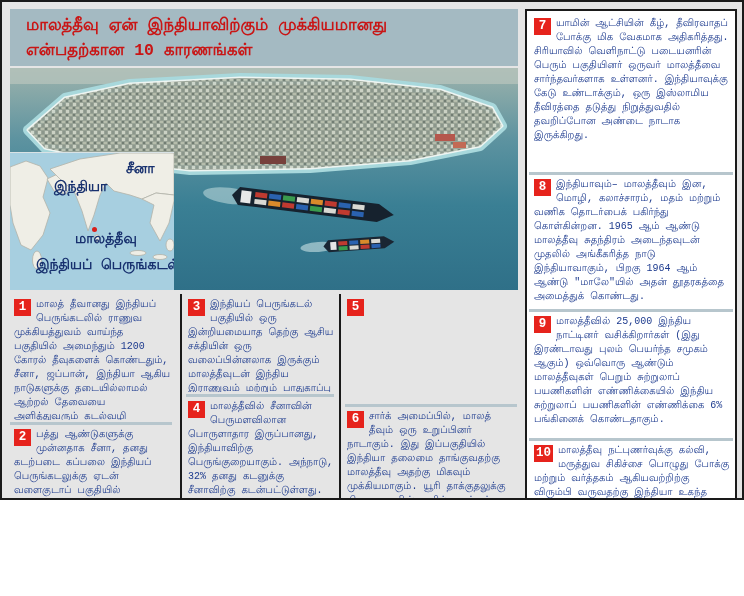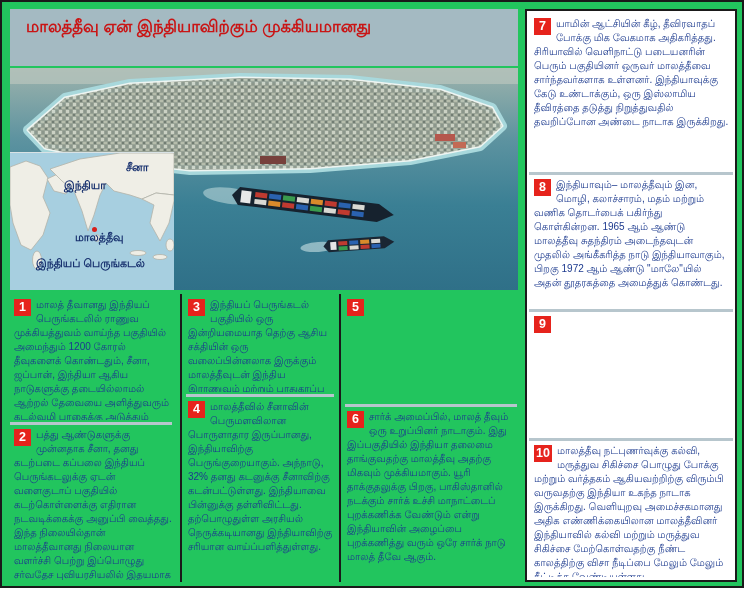--- a/index.html
+++ b/index.html
@@ -1,38 +1,38 @@
 <!DOCTYPE html>
 <html><head>
 <meta charset="utf-8">
 <style>
   html,body{margin:0;padding:0;background:#ffffff;}
   .page{
-    position:relative;width:744px;height:588px;background:#22c55e;
-    font-family:Liberation Sans, sans-serif;overflow:hidden;
+    position:relative;width:744px;height:500px;background:#e5e5e5;
+    font-family:Liberation Mono, monospace;overflow:hidden;
     border:2px solid #1a1a1a;box-sizing:border-box;
   }
   .title-bar{
     position:absolute;left:8px;top:7px;width:508px;height:57px;
     background:#a4bac2;color:#c91515;font-weight:bold;font-size:16.5px;
     line-height:1.5;padding:5px 6px 0 16px;box-sizing:border-box;
   }
   .photo{position:absolute;left:8px;top:66px;width:508px;height:222px;overflow:hidden;}
   .photo svg{display:block;}
   .map{
     position:absolute;left:8px;top:150px;width:164px;height:138px;z-index:3;
     border-top:1px solid #d9e2e5;box-sizing:border-box;overflow:hidden;
   }
   .map svg{display:block;position:absolute;left:0;top:0;}
   .map-label{
-    position:absolute;color:#17306e;font-weight:bold;font-size:11px;
+    position:absolute;color:#17306e;font-weight:bold;font-size:14px;
     white-space:nowrap;z-index:4;
   }
   .ml1{left:116px;top:8px;}
-  .ml2{left:54px;top:26px;}
+  .ml2{left:44px;top:26px;}
   .ml3{left:44px;top:78px;padding-left:21px;}
   .ml4{left:26px;top:104px;}
   .map-dot{
     position:absolute;left:82px;top:74px;width:5px;height:5px;border-radius:50%;
     background:#d81f1a;z-index:4;
   }
   .reason{
     position:absolute;color:#1c3a8e;font-size:10px;line-height:14px;
     overflow:hidden;z-index:2;text-align:left;
   }
@@ -68,20 +68,21 @@
   .hr6{left:2px;top:427px;width:204px;}
   .r10{left:7px;top:433px;width:196px;height:133px;}
 </style>
 </head>
 <body>
 
 <div class="page">
 
   <div class="title-bar">
     <div>மாலத்தீவு ஏன் இந்தியாவிற்கும் முக்கியமானது</div>
+    <div>என்பதற்கான 10 காரணங்கள்</div>
   </div>
 
   <div class="photo">
     <svg width="508" height="222" viewBox="0 0 508 222" preserveAspectRatio="none">
       <defs>
         <linearGradient id="ocean" x1="0" y1="0" x2="0" y2="1">
           <stop offset="0" stop-color="#9db3ac"></stop>
           <stop offset="0.32" stop-color="#5d93a0"></stop>
           <stop offset="0.62" stop-color="#3a7f94"></stop>
           <stop offset="1" stop-color="#2f7088"></stop>
@@ -189,25 +190,25 @@
   <div class="reason r6">
     <span class="badge">6</span><span>சார்க் அமைப்பில், மாலத் தீவும் ஒரு உறுப்பினர் நாடாகும். இது இப்பகுதியில் இந்தியா தலைமை தாங்குவதற்கு மாலத்தீவு அதற்கு மிகவும் முக்கியமாகும். யூரி தாக்குதலுக்கு பிறகு, பாகிஸ்தானில் நடக்கும் சார்க் உச்சி மாநாட்டைப் புறக்கணிக்க வேண்டும் என்று இந்தியாவின் அழைப்பை புறக்கணித்து வரும் ஒரே சார்க் நாடு மாலத் தீவே ஆகும்.</span>
   </div>
 
   <div class="rightbox">
     <div class="reason r7">
       <span class="badge">7</span><span>யாமின் ஆட்சியின் கீழ், தீவிரவாதப் போக்கு மிக வேகமாக அதிகரித்தது. சிரியாவில் வெளிநாட்டு படையனரின் பெரும் பகுதியினர் ஒருவர் மாலத்தீவை சார்ந்தவர்களாக உள்ளனர். இந்தியாவுக்கு கேடு உண்டாக்கும், ஒரு இஸ்லாமிய தீவிரத்தை தடுத்து நிறுத்துவதில் தவறிப்போன அண்டை நாடாக இருக்கிறது.</span>
     </div>
     <div class="hdiv hr4"></div>
     <div class="reason r8">
-      <span class="badge">8</span><span>இந்தியாவும்– மாலத்தீவும் இன, மொழி, கலாச்சாரம், மதம் மற்றும் வணிக தொடர்பைக் பகிர்ந்து கொள்கின்றன. 1965 ஆம் ஆண்டு மாலத்தீவு சுதந்திரம் அடைந்தவுடன் முதலில் அங்கீகரித்த நாடு இந்தியாவாகும், பிறகு 1972 ஆம் ஆண்டு "மாலே"யில் அதன் தூதரகத்தை அமைத்துக் கொண்டது.</span>
+      <span class="badge">8</span><span>இந்தியாவும்– மாலத்தீவும் இன, மொழி, கலாச்சாரம், மதம் மற்றும் வணிக தொடர்பைக் பகிர்ந்து கொள்கின்றன. 1965 ஆம் ஆண்டு மாலத்தீவு சுதந்திரம் அடைந்தவுடன் முதலில் அங்கீகரித்த நாடு இந்தியாவாகும், பிறகு 1964 ஆம் ஆண்டு "மாலே"யில் அதன் தூதரகத்தை அமைத்துக் கொண்டது.</span>
     </div>
     <div class="hdiv hr5"></div>
     <div class="reason r9">
-      <span class="badge">9</span>
+      <span class="badge">9</span><span>மாலத்தீவில் 25,000 இந்திய நாட்டினர் வசிக்கிறார்கள் (இது இரண்டாவது புலம் பெயர்ந்த சமுகம் ஆகும்) ஒவ்வொரு ஆண்டும் மாலத்தீவுகள் பெறும் சுற்றுலாப் பயணிகளின் எண்ணிக்கையில் இந்திய சுற்றுலாப் பயணிகளின் எண்ணிக்கை 6% பங்கினைக் கொண்டதாகும்.</span>
     </div>
     <div class="hdiv hr6"></div>
     <div class="reason r10">
       <span class="badge">10</span><span>மாலத்தீவு நட்புணர்வுக்கு கல்வி, மருத்துவ சிகிச்சை பொழுது போக்கு மற்றும் வர்த்தகம் ஆகியவற்றிற்கு விரும்பி வருவதற்கு இந்தியா உகந்த நாடாக இருக்கிறது. வெளியுறவு அமைச்சகமானது அதிக எண்ணிக்கையிலான மாலத்தீவினர் இந்தியாவில் கல்வி மற்றும் மருத்துவ சிகிச்சை மேற்கொள்வதற்கு நீண்ட காலத்திற்கு விசா நீடிப்பை மேலும் மேலும் நீட்டிக்க வேண்டியுள்ளது.</span>
     </div>
   </div>
 
 </div>
 
 </body></html>

